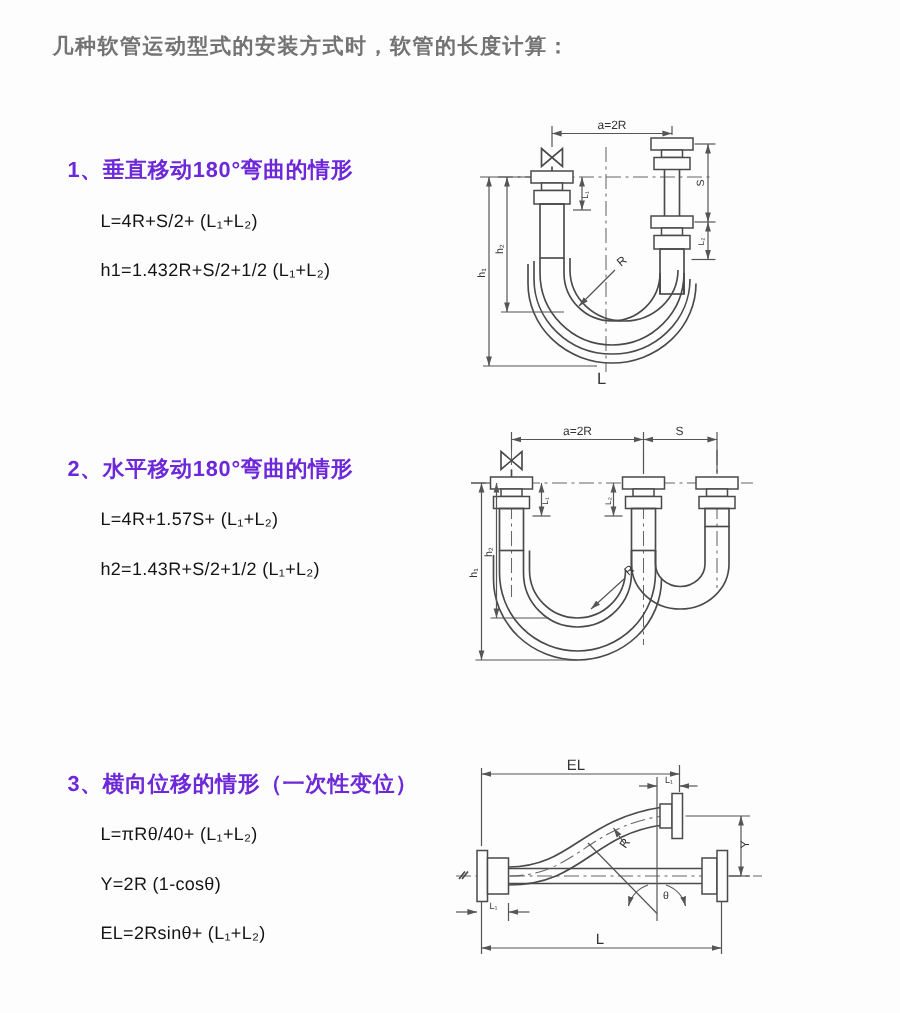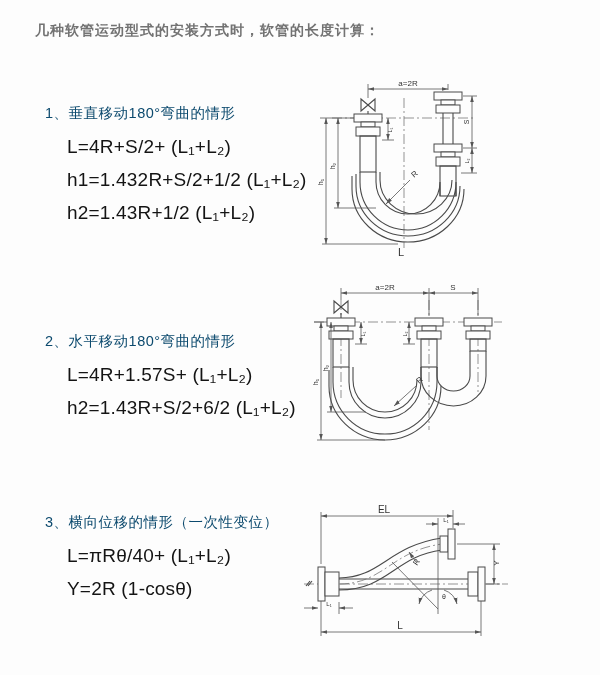--- a/index.html
+++ b/index.html
@@ -7,29 +7,29 @@
     width:600px;height:675px;position:relative;overflow:hidden;
     background:#fdfdfd;
     font-family:"Liberation Sans","DejaVu Sans",sans-serif;
     color:#1d1d1d;
   }
   .page-title{
     position:absolute;left:35px;top:22px;
     font-size:14px;font-weight:700;letter-spacing:1px;color:#737373;
   }
   .section{position:absolute;left:45px;}
-  #sec1{top:97px;} #sec2{top:296px;margin-top:29px;} #sec3{top:506px;text-align:right;}
+  #sec1{top:97px;} #sec2{top:296px;} #sec3{top:506px;text-align:right;}
   .sec-heading{
     height:33px;display:flex;align-items:center;
-    font-size:14.5px;font-weight:400;letter-spacing:.5px;color:#0c4a6e;
+    font-size:14.5px;font-weight:700;letter-spacing:.5px;color:#6d28d9;
     white-space:nowrap;
   }
   .formula{
     height:33px;display:flex;align-items:center;
-    padding-left:22px;font-size:19px;color:#141414;letter-spacing:.2px;
+    padding-left:22px;font-size:12px;color:#141414;letter-spacing:.2px;
     white-space:nowrap;
   }
   .diagram{position:absolute;}
   #dia1{left:306px;top:76px;}
   #dia2{left:306px;top:280px;}
   #dia3{left:296px;top:502px;}
   svg{display:block;}
   svg text{font-family:"Liberation Sans","DejaVu Sans",sans-serif;fill:#333;}
   .obj{stroke:#4a4a4a;stroke-width:1.1;fill:none;}
   .objf{stroke:#4a4a4a;stroke-width:1;fill:#fdfdfd;}
@@ -39,33 +39,33 @@
 </style>
 </head>
 <body>
 
 <div class="page-title">几种软管运动型式的安装方式时，软管的长度计算：</div>
 
 <div class="section" id="sec1">
   <div class="sec-heading">1、垂直移动180°弯曲的情形</div>
   <div class="formula">L=4R+S/2+ (L₁+L₂)</div>
   <div class="formula">h1=1.432R+S/2+1/2 (L₁+L₂)</div>
-  <div class="formula">h2=1.43R+1/2 (L₁+L₂)</div>
 </div>
 
 <div class="section" id="sec2">
   <div class="sec-heading">2、水平移动180°弯曲的情形</div>
   <div class="formula">L=4R+1.57S+ (L₁+L₂)</div>
-  <div class="formula">h2=1.43R+S/2+6/2 (L₁+L₂)</div>
+  <div class="formula">h2=1.43R+S/2+1/2 (L₁+L₂)</div>
 </div>
 
 <div class="section" id="sec3">
   <div class="sec-heading">3、横向位移的情形（一次性变位）</div>
   <div class="formula">L=πRθ/40+ (L₁+L₂)</div>
   <div class="formula">Y=2R (1-cosθ)</div>
+  <div class="formula">EL=2Rsinθ+ (L₁+L₂)</div>
 </div>
 
 <div class="diagram" id="dia1">
 <svg width="292" height="182" viewBox="0 0 292 182">
   <defs>
     <pattern id="b1" patternUnits="userSpaceOnUse" width="5" height="5">
       <path d="M0,5 L5,0 M0,0 L5,5" class="hatch" stroke-width="0.6"></path>
     </pattern>
     <marker id="a1" markerWidth="9" markerHeight="8" refX="8" refY="3" orient="auto-start-reverse">
       <path d="M0,0.6 L8,3 L0,5.4 Z" fill="#555"></path>

